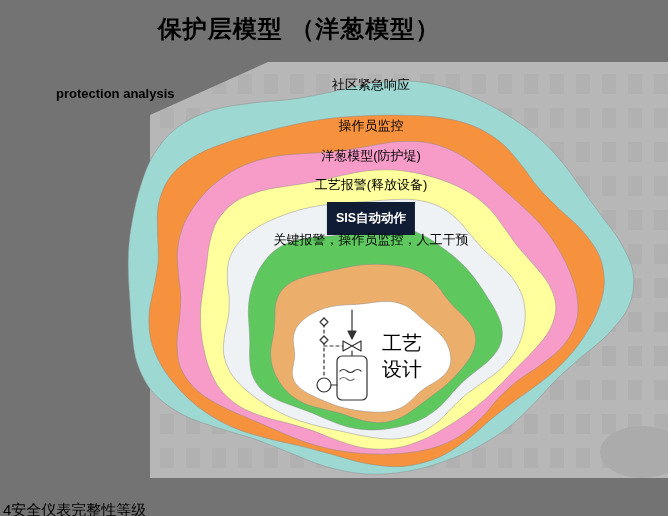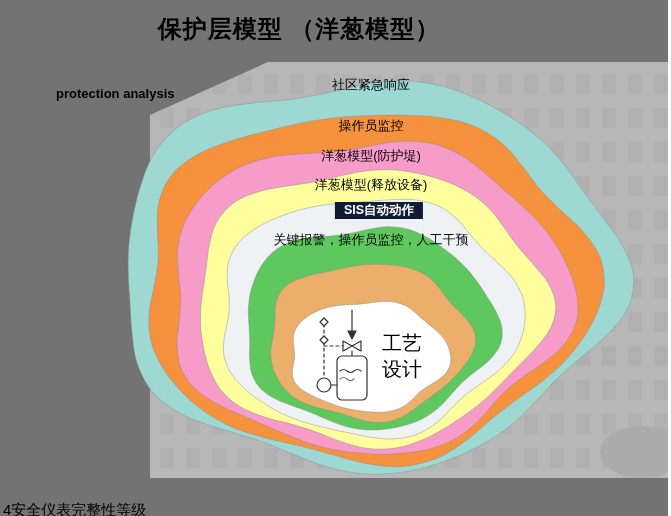--- a/index.html
+++ b/index.html
@@ -17,21 +17,21 @@
   .lopa-line{display:block;font-size:13px;font-weight:bold;}
   .lopa-line2{margin-left:8px;}
   .layer-label{
     position:absolute;left:371px;transform:translateX(-50%);
     font-size:13px;white-space:nowrap;color:#000;
   }
   .ll0{top:76px}
   .ll1{top:117px}
   .ll2{top:147px}
   .ll3{top:176px}
-  .ll4{top:202px;color:#fff;font-weight:bold;font-size:12.5px;padding:0 9px;margin-left:8px;}
+  .ll4{top:202px;color:#fff;font-weight:bold;font-size:12.5px;padding:8px 9px;}
   .ll5{top:231px}
   .ll6{top:284px}
   .ll7{top:330px;left:382px;transform:none;white-space:pre-line;line-height:1.3;font-size:20px;}
   .footer{position:absolute;left:3px;top:485px;font-size:15px;margin-top:16px;}
 </style>
 </head>
 <body>
 
 <div class="slide">
 
@@ -75,21 +75,21 @@
 
   <div class="title">保护层模型 （洋葱模型）</div>
 
   <div class="lopa">
     <span class="lopa-line lopa-line2">protection analysis</span>
   </div>
 
   <div class="layer-label ll0">社区紧急响应</div>
   <div class="layer-label ll1">操作员监控</div>
   <div class="layer-label ll2">洋葱模型(防护堤)</div>
-  <div class="layer-label ll3">洋葱模型(释放设备)</div>
+  <div class="layer-label ll3">工艺报警(释放设备)</div>
   <div class="layer-label ll4" style="background: rgb(16, 28, 51);">SIS自动动作</div>
   <div class="layer-label ll5">关键报警，操作员监控，人工干预</div>
   <div class="layer-label ll7">工艺
 设计</div>
 
   <div class="footer">4安全仪表完整性等级</div>
 
 </div>
 
 </body></html>

